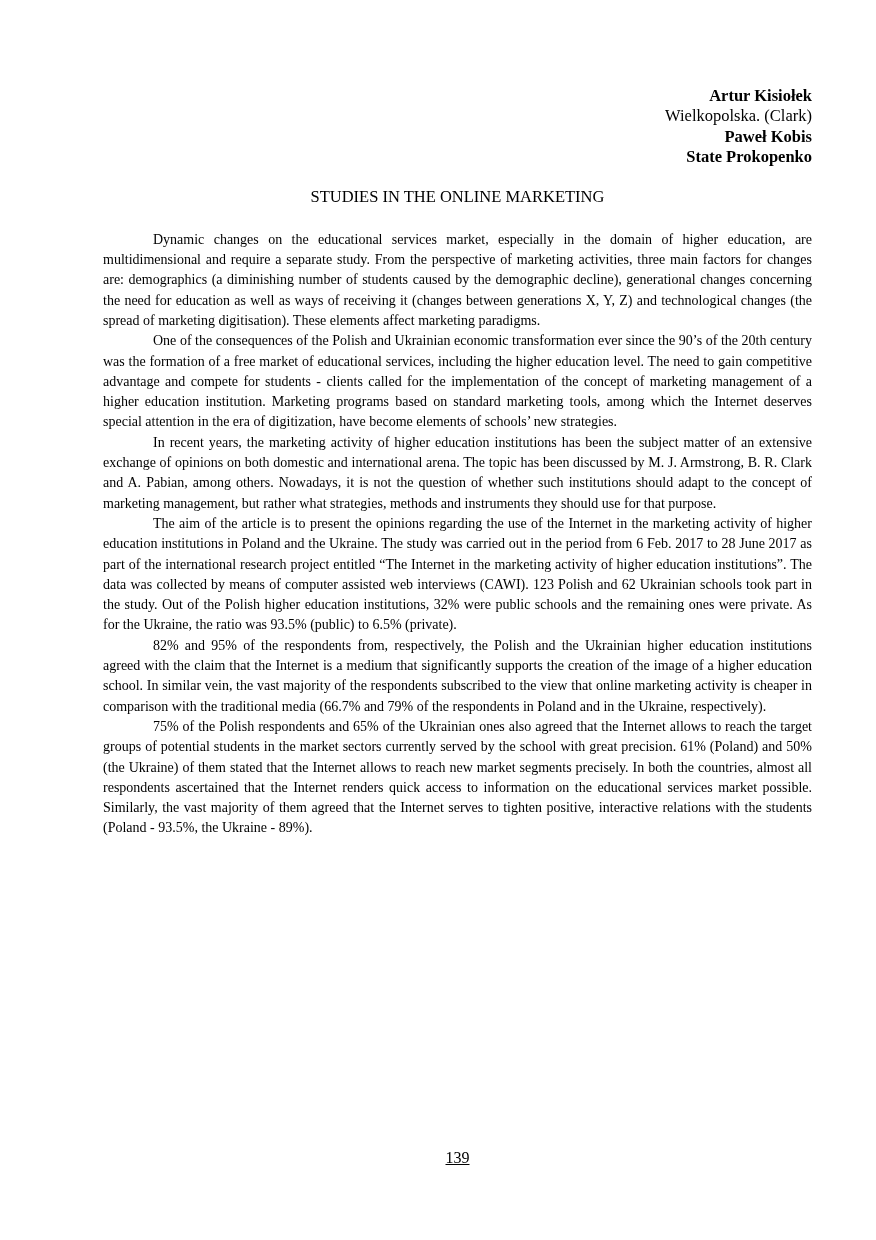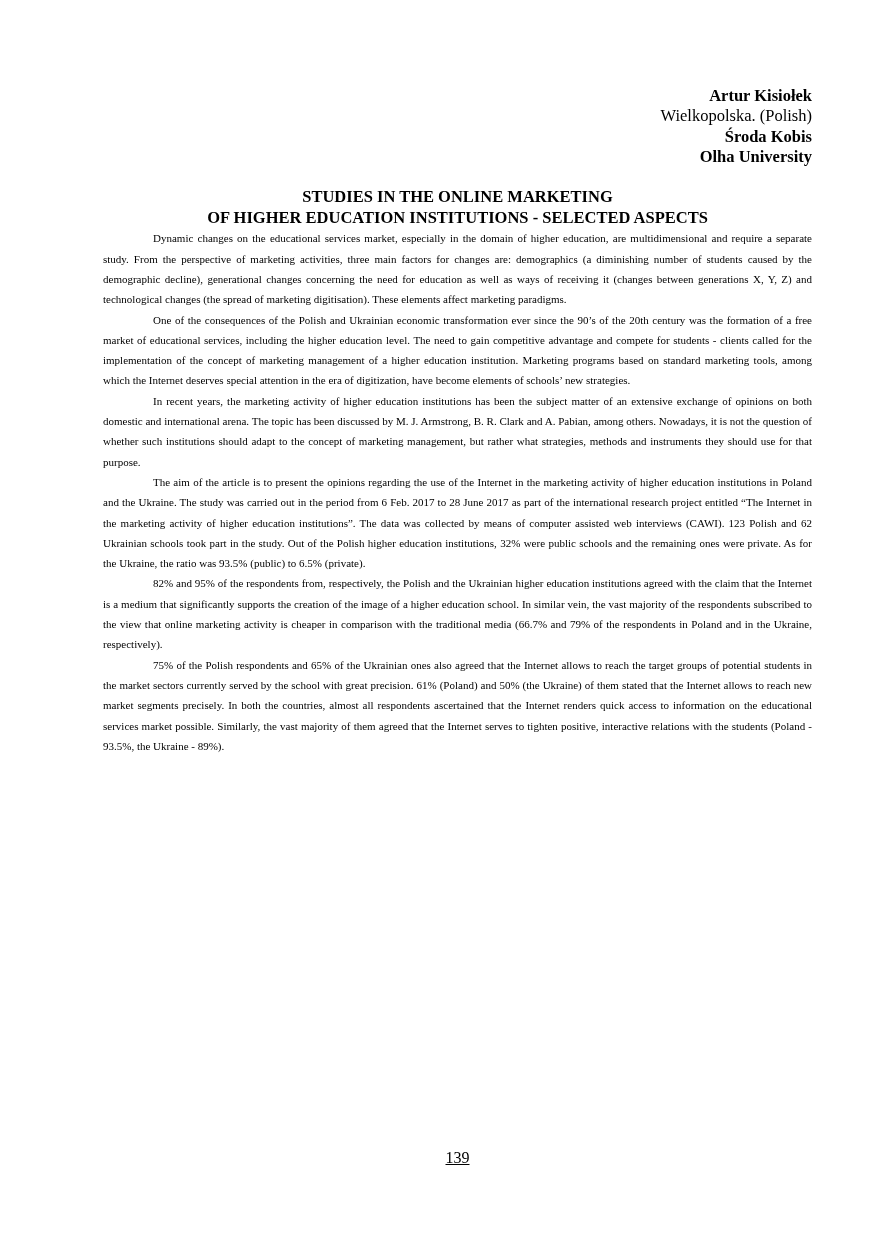--- a/index.html
+++ b/index.html
@@ -23,25 +23,26 @@
     line-height: 20.3px;
     text-align: right;
   }
   .author-name {
     font-weight: bold;
   }
   .paper-title {
     margin-top: 20px;
     font-size: 16.5px;
     line-height: 20.6px;
-    font-weight: bold;
+    font-weight: normal;
     text-align: center;
   }
   .article-body {
-    font-size: 11px;
+    margin-top: 22px;
+    font-size: 14px;
     line-height: 20.3px;
     text-align: justify;
   }
   .article-body p {
     margin: 0;
     text-indent: 50px;
   }
   .page-number {
     position: absolute;
     top: 1148px;
@@ -53,28 +54,27 @@
     text-decoration: underline;
   }
 </style>
 </head>
 <body>
 
 <div class="page">
 
   <div class="author-block">
     <div class="author-name">Artur Kisiołek</div>
-    <div class="author-affiliation">Wielkopolska. (Polish)</div>
-    <div class="author-name">Środa Kobis</div>
-    <div class="author-name">Olha University</div>
+    <div class="author-affiliation">Wielkopolska. (Clark)</div>
+    <div class="author-name">Paweł Kobis</div>
+    <div class="author-name">State Prokopenko</div>
   </div>
 
   <div class="paper-title">
     <div>STUDIES IN THE ONLINE MARKETING</div>
-    <div>OF HIGHER EDUCATION INSTITUTIONS - SELECTED ASPECTS</div>
   </div>
 
   <div class="article-body">
     <p>Dynamic changes on the educational services market, especially in the domain of higher education, are multidimensional and require a separate study. From the perspective of marketing activities, three main factors for changes are: demographics (a diminishing number of students caused by the demographic decline), generational changes concerning the need for education as well as ways of receiving it (changes between generations X, Y, Z) and technological changes (the spread of marketing digitisation). These elements affect marketing paradigms.</p>
     <p>One of the consequences of the Polish and Ukrainian economic transformation ever since the 90’s of the 20th century was the formation of a free market of educational services, including the higher education level. The need to gain competitive advantage and compete for students - clients called for the implementation of the concept of marketing management of a higher education institution. Marketing programs based on standard marketing tools, among which the Internet deserves special attention in the era of digitization, have become elements of schools’ new strategies.</p>
     <p>In recent years, the marketing activity of higher education institutions has been the subject matter of an extensive exchange of opinions on both domestic and international arena. The topic has been discussed by M. J. Armstrong, B. R. Clark and A. Pabian, among others. Nowadays, it is not the question of whether such institutions should adapt to the concept of marketing management, but rather what strategies, methods and instruments they should use for that purpose.</p>
     <p>The aim of the article is to present the opinions regarding the use of the Internet in the marketing activity of higher education institutions in Poland and the Ukraine. The study was carried out in the period from 6 Feb. 2017 to 28 June 2017 as part of the international research project entitled “The Internet in the marketing activity of higher education institutions”. The data was collected by means of computer assisted web interviews (CAWI). 123 Polish and 62 Ukrainian schools took part in the study. Out of the Polish higher education institutions, 32% were public schools and the remaining ones were private. As for the Ukraine, the ratio was 93.5% (public) to 6.5% (private).</p>
     <p>82% and 95% of the respondents from, respectively, the Polish and the Ukrainian higher education institutions agreed with the claim that the Internet is a medium that significantly supports the creation of the image of a higher education school. In similar vein, the vast majority of the respondents subscribed to the view that online marketing activity is cheaper in comparison with the traditional media (66.7% and 79% of the respondents in Poland and in the Ukraine, respectively).</p>
     <p>75% of the Polish respondents and 65% of the Ukrainian ones also agreed that the Internet allows to reach the target groups of potential students in the market sectors currently served by the school with great precision. 61% (Poland) and 50% (the Ukraine) of them stated that the Internet allows to reach new market segments precisely. In both the countries, almost all respondents ascertained that the Internet renders quick access to information on the educational services market possible. Similarly, the vast majority of them agreed that the Internet serves to tighten positive, interactive relations with the students (Poland - 93.5%, the Ukraine - 89%).</p>
   </div>

